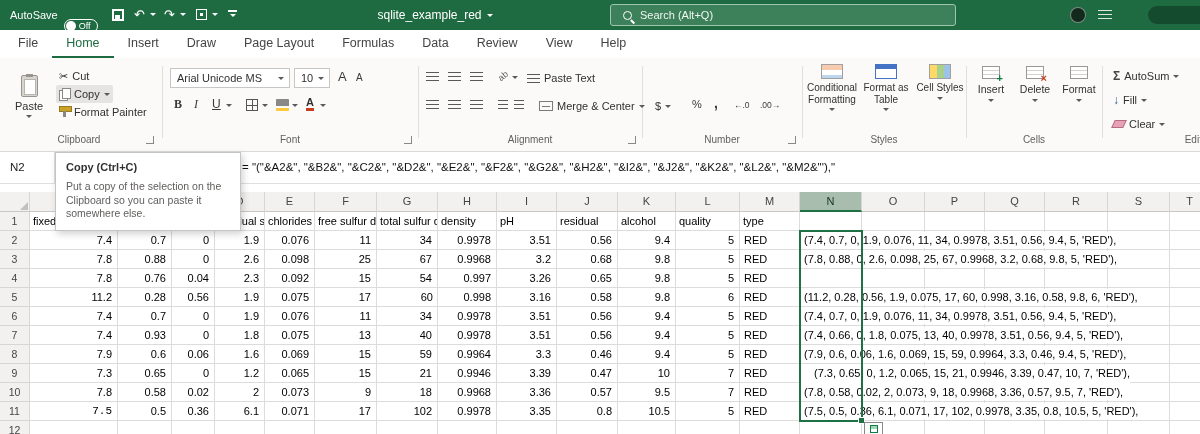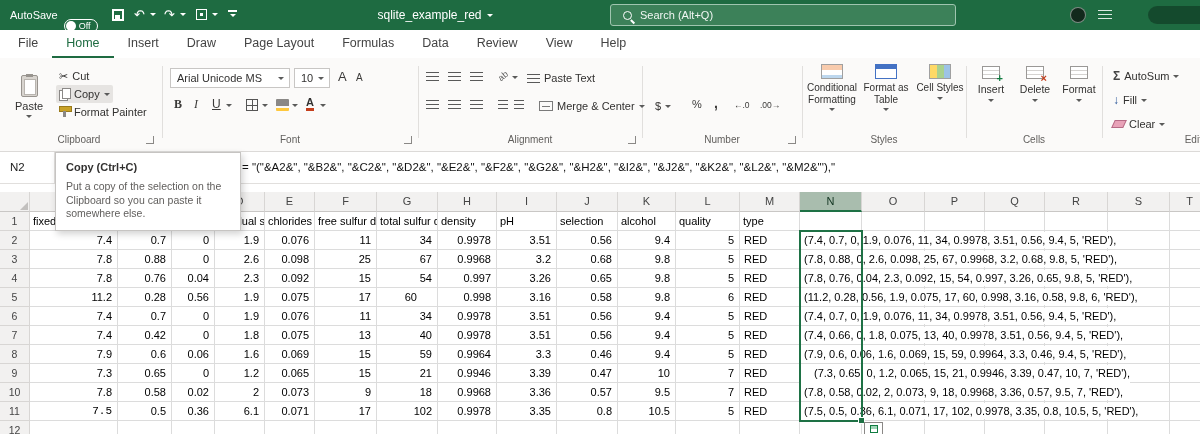--- a/index.html
+++ b/index.html
@@ -404,21 +404,21 @@
       <div class="rowhead" style="top: 421px;">12</div>
       <div class="cell head" style="left: 30px; width: 87px; top: 212px;">fixed acidity</div>
       <div class="cell head" style="left: 118px; width: 53px; top: 212px;">volatile acidity</div>
       <div class="cell head" style="left: 172px; width: 42px; top: 212px;">citric acid</div>
       <div class="cell head" style="left: 215px; width: 49px; top: 212px;">residual sugar</div>
       <div class="cell head" style="left: 265px; width: 49px; top: 212px;">chlorides</div>
       <div class="cell head" style="left: 315px; width: 61px; top: 212px;">free sulfur dioxide</div>
       <div class="cell head" style="left: 377px; width: 60px; top: 212px;">total sulfur dioxide</div>
       <div class="cell head" style="left: 438px; width: 58px; top: 212px;">density</div>
       <div class="cell head" style="left: 497px; width: 59px; top: 212px;">pH</div>
-      <div class="cell head" style="left: 557px; width: 60px; top: 212px;">selection</div>
+      <div class="cell head" style="left: 557px; width: 60px; top: 212px;">residual</div>
       <div class="cell head" style="left: 618px; width: 57px; top: 212px;">alcohol</div>
       <div class="cell head" style="left: 676px; width: 63px; top: 212px;">quality</div>
       <div class="cell head" style="left: 740px; width: 59px; top: 212px;">type</div>
       <div class="cell num" style="left: 30px; width: 87px; top: 231px;">7.4</div>
       <div class="cell num" style="left: 118px; width: 53px; top: 231px;">0.7</div>
       <div class="cell num" style="left: 172px; width: 42px; top: 231px;">0</div>
       <div class="cell num" style="left: 215px; width: 49px; top: 231px;">1.9</div>
       <div class="cell num" style="left: 265px; width: 49px; top: 231px;">0.076</div>
       <div class="cell num" style="left: 315px; width: 61px; top: 231px;">11</div>
       <div class="cell num" style="left: 377px; width: 60px; top: 231px;">34</div>
@@ -449,28 +449,27 @@
       <div class="cell num" style="left: 215px; width: 49px; top: 269px;">2.3</div>
       <div class="cell num" style="left: 265px; width: 49px; top: 269px;">0.092</div>
       <div class="cell num" style="left: 315px; width: 61px; top: 269px;">15</div>
       <div class="cell num" style="left: 377px; width: 60px; top: 269px;">54</div>
       <div class="cell num" style="left: 438px; width: 58px; top: 269px;">0.997</div>
       <div class="cell num" style="left: 497px; width: 59px; top: 269px;">3.26</div>
       <div class="cell num" style="left: 557px; width: 60px; top: 269px;">0.65</div>
       <div class="cell num" style="left: 618px; width: 57px; top: 269px;">9.8</div>
       <div class="cell num" style="left: 676px; width: 63px; top: 269px;">5</div>
       <div class="cell txt" style="left: 740px; width: 59px; top: 269px;">RED</div>
-      <div class="cell overflow" style="left: 801px; top: 270px; height: 16px; line-height: 16px;">(7.8, 0.76, 0.04, 2.3, 0.092, 15, 54, 0.997, 3.26, 0.65, 9.8, 5, 'RED'),</div>
       <div class="cell num" style="left: 30px; width: 87px; top: 288px;">11.2</div>
       <div class="cell num" style="left: 118px; width: 53px; top: 288px;">0.28</div>
       <div class="cell num" style="left: 172px; width: 42px; top: 288px;">0.56</div>
       <div class="cell num" style="left: 215px; width: 49px; top: 288px;">1.9</div>
       <div class="cell num" style="left: 265px; width: 49px; top: 288px;">0.075</div>
       <div class="cell num" style="left: 315px; width: 61px; top: 288px;">17</div>
-      <div class="cell num" style="left: 362px; width: 60px; top: 288px;">60</div>
+      <div class="cell num" style="left: 378px; width: 60px; top: 288px;">60</div>
       <div class="cell num" style="left: 438px; width: 58px; top: 288px;">0.998</div>
       <div class="cell num" style="left: 497px; width: 59px; top: 288px;">3.16</div>
       <div class="cell num" style="left: 557px; width: 60px; top: 288px;">0.58</div>
       <div class="cell num" style="left: 618px; width: 57px; top: 288px;">9.8</div>
       <div class="cell num" style="left: 676px; width: 63px; top: 288px;">6</div>
       <div class="cell txt" style="left: 740px; width: 59px; top: 288px;">RED</div>
       <div class="cell overflow" style="left: 801px; top: 289px; height: 16px; line-height: 16px;">(11.2, 0.28, 0.56, 1.9, 0.075, 17, 60, 0.998, 3.16, 0.58, 9.8, 6, 'RED'),</div>
       <div class="cell num" style="left: 30px; width: 87px; top: 307px;">7.4</div>
       <div class="cell num" style="left: 118px; width: 53px; top: 307px;">0.7</div>
       <div class="cell num" style="left: 172px; width: 42px; top: 307px;">0</div>
@@ -479,21 +478,21 @@
       <div class="cell num" style="left: 315px; width: 61px; top: 307px;">11</div>
       <div class="cell num" style="left: 377px; width: 60px; top: 307px;">34</div>
       <div class="cell num" style="left: 438px; width: 58px; top: 307px;">0.9978</div>
       <div class="cell num" style="left: 497px; width: 59px; top: 307px;">3.51</div>
       <div class="cell num" style="left: 557px; width: 60px; top: 307px;">0.56</div>
       <div class="cell num" style="left: 618px; width: 57px; top: 307px;">9.4</div>
       <div class="cell num" style="left: 676px; width: 63px; top: 307px;">5</div>
       <div class="cell txt" style="left: 740px; width: 59px; top: 307px;">RED</div>
       <div class="cell overflow" style="left: 801px; top: 308px; height: 16px; line-height: 16px;">(7.4, 0.7, 0, 1.9, 0.076, 11, 34, 0.9978, 3.51, 0.56, 9.4, 5, 'RED'),</div>
       <div class="cell num" style="left: 30px; width: 87px; top: 326px;">7.4</div>
-      <div class="cell num" style="left: 118px; width: 53px; top: 326px;">0.42</div>
+      <div class="cell num" style="left: 118px; width: 53px; top: 326px;">0.93</div>
       <div class="cell num" style="left: 172px; width: 42px; top: 326px;">0</div>
       <div class="cell num" style="left: 215px; width: 49px; top: 326px;">1.8</div>
       <div class="cell num" style="left: 265px; width: 49px; top: 326px;">0.075</div>
       <div class="cell num" style="left: 315px; width: 61px; top: 326px;">13</div>
       <div class="cell num" style="left: 377px; width: 60px; top: 326px;">40</div>
       <div class="cell num" style="left: 438px; width: 58px; top: 326px;">0.9978</div>
       <div class="cell num" style="left: 497px; width: 59px; top: 326px;">3.51</div>
       <div class="cell num" style="left: 557px; width: 60px; top: 326px;">0.56</div>
       <div class="cell num" style="left: 618px; width: 57px; top: 326px;">9.4</div>
       <div class="cell num" style="left: 676px; width: 63px; top: 326px;">5</div>

